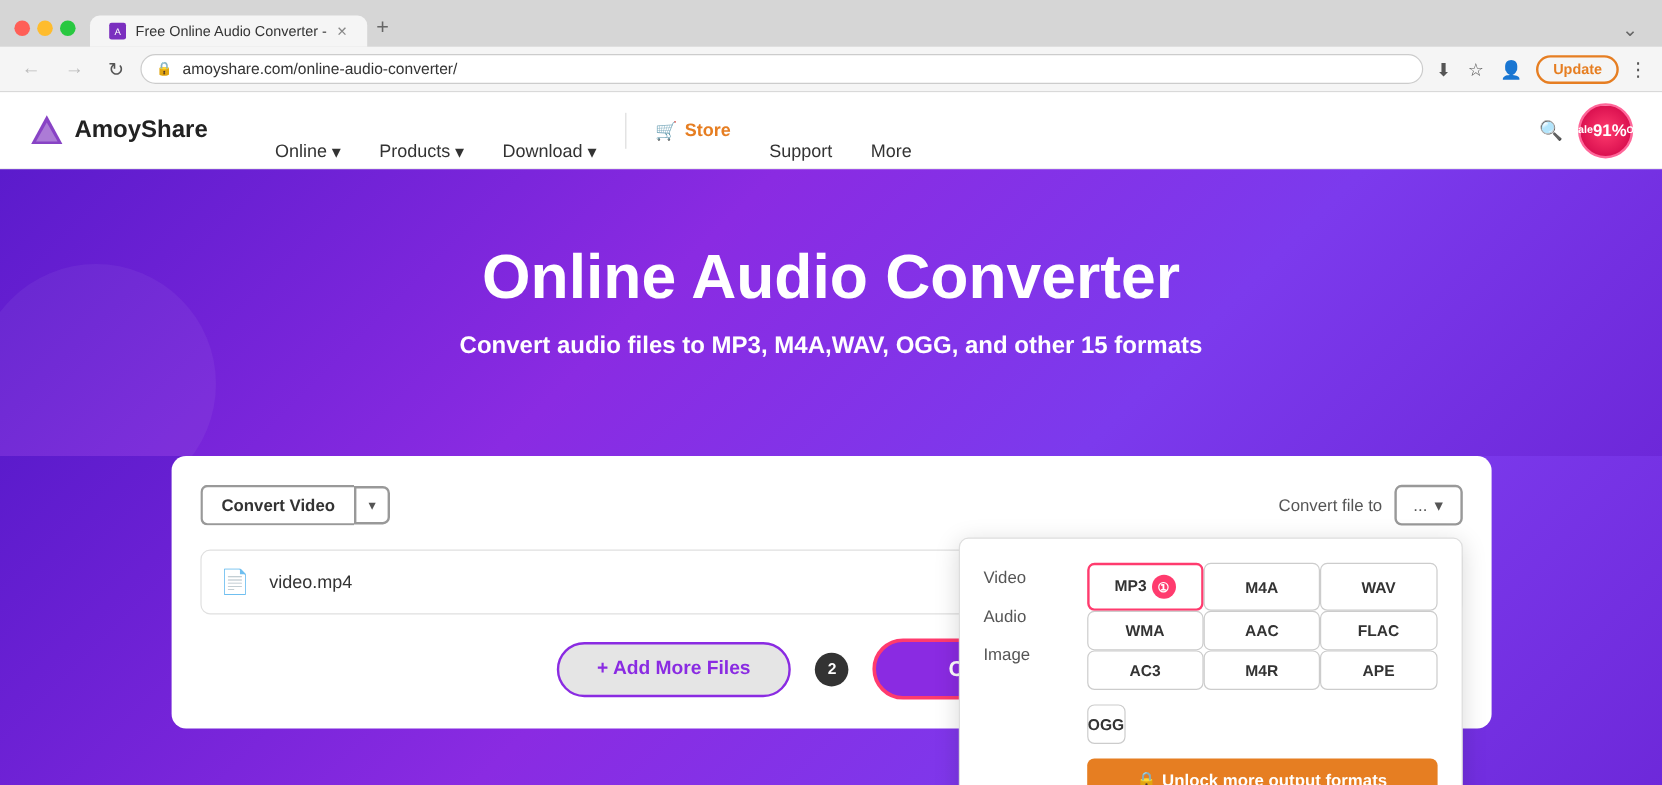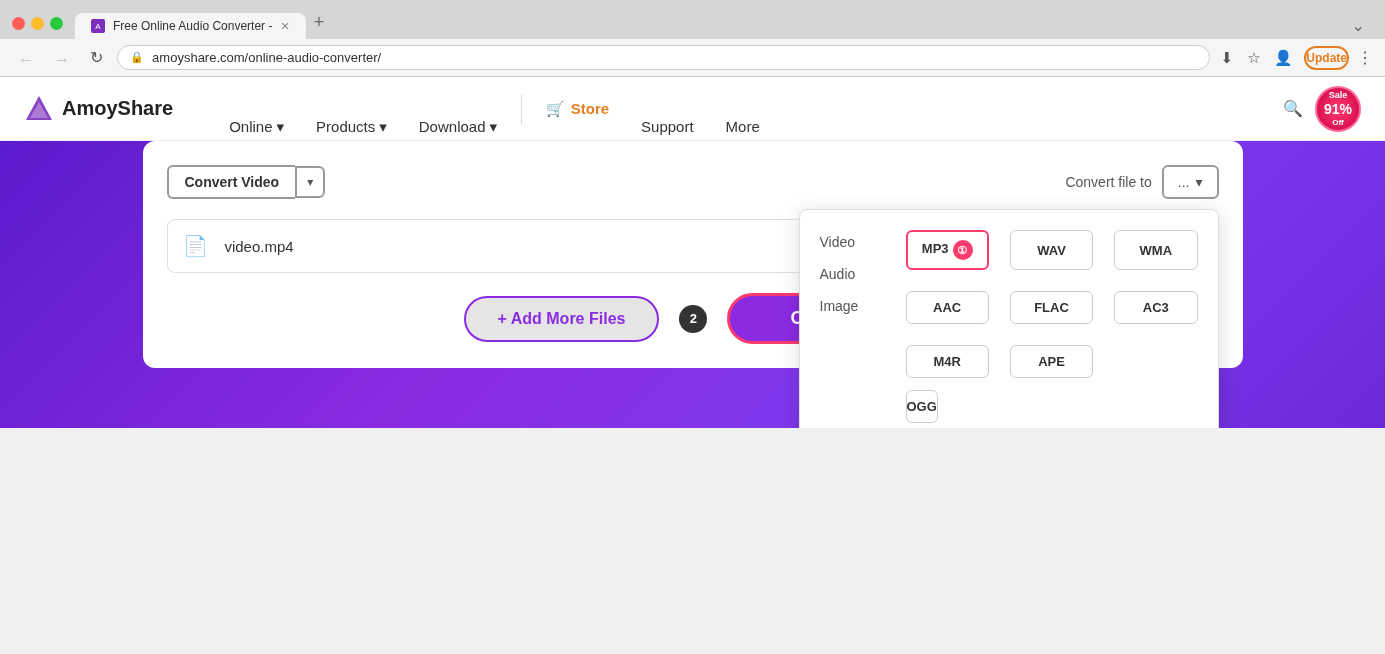--- a/index.html
+++ b/index.html
@@ -119,21 +119,21 @@
       cursor: pointer;
       color: #555;
       font-size: 15px;
       padding: 3px;
     }
     .update-btn {
       background: none;
       border: 2px solid #e67e22;
       color: #e67e22;
       border-radius: 14px;
-      padding: 3px 0;
+      padding: 3px 12px;
       font-size: 12px;
       font-weight: 600;
       cursor: pointer;
     }
     .more-btn {
       color: #555;
       font-size: 16px;
       cursor: pointer;
     }
 
@@ -208,21 +208,21 @@
       font-size: 16px;
       padding: 4px;
     }
     .sale-badge {
       background: radial-gradient(circle, #ff3b6e, #cc0044);
       color: white;
       border-radius: 50%;
       width: 46px;
       height: 46px;
       display: flex;
-      flex-direction: column;
+      flex-direction: row;
       align-items: center;
       justify-content: center;
       font-size: 8px;
       font-weight: 700;
       line-height: 1.2;
       border: 2px solid #ff6699;
     }
     .sale-badge .sale-text { font-size: 9px; }
     .sale-badge .sale-percent { font-size: 14px; }
     .sale-badge .sale-off { font-size: 8px; }
@@ -430,21 +430,21 @@
       color: #555;
       cursor: pointer;
       padding: 4px 0;
     }
     .format-grid-area {
       flex: 1;
     }
     .format-grid {
       display: grid;
       grid-template-columns: repeat(3, 1fr);
-      gap: 21px;
+      gap: 0;
       margin-bottom: 12px;
     }
     .format-btn {
       border: 1px solid #ccc;
       border-radius: 6px;
       padding: 8px 0;
       text-align: center;
       font-size: 13px;
       font-weight: 600;
       color: #333;
@@ -567,20 +567,24 @@
     <div class="nav-right">
       <span class="nav-search-icon">🔍</span>
       <div class="sale-badge">
         <span class="sale-text">Sale</span>
         <span class="sale-percent">91%</span>
         <span class="sale-off">Off</span>
       </div>
     </div>
   </nav>
 
+  <div class="hero">
+    <h1 class="hero-title">Online Audio Converter</h1>
+    <p class="hero-subtitle">Convert audio files to MP3, M4A,WAV, OGG, and other 15 formats</p>
+  </div>
 
   <div class="converter-section">
     <div class="converter-box">
 
       <div class="converter-top">
         <div class="convert-video-btn">
           <button class="convert-video-main">Convert Video</button>
           <button class="convert-video-arrow">
             <span>▾</span>
           </button>
@@ -617,20 +621,21 @@
             <span class="format-cat-item">Video</span>
             <span class="format-cat-item">Audio</span>
             <span class="format-cat-item">Image</span>
           </div>
           <div class="format-grid-area">
             <div class="format-grid">
 
               <button class="format-btn selected">
                 MP3<span class="step1-badge">①</span>
               </button>
+              <button class="format-btn">M4A</button>
               <button class="format-btn">WAV</button>
               <button class="format-btn">WMA</button>
               <button class="format-btn">AAC</button>
               <button class="format-btn">FLAC</button>
               <button class="format-btn">AC3</button>
               <button class="format-btn">M4R</button>
               <button class="format-btn">APE</button>
             </div>
             <div class="format-btn-row">
               <button class="format-btn">OGG</button>

